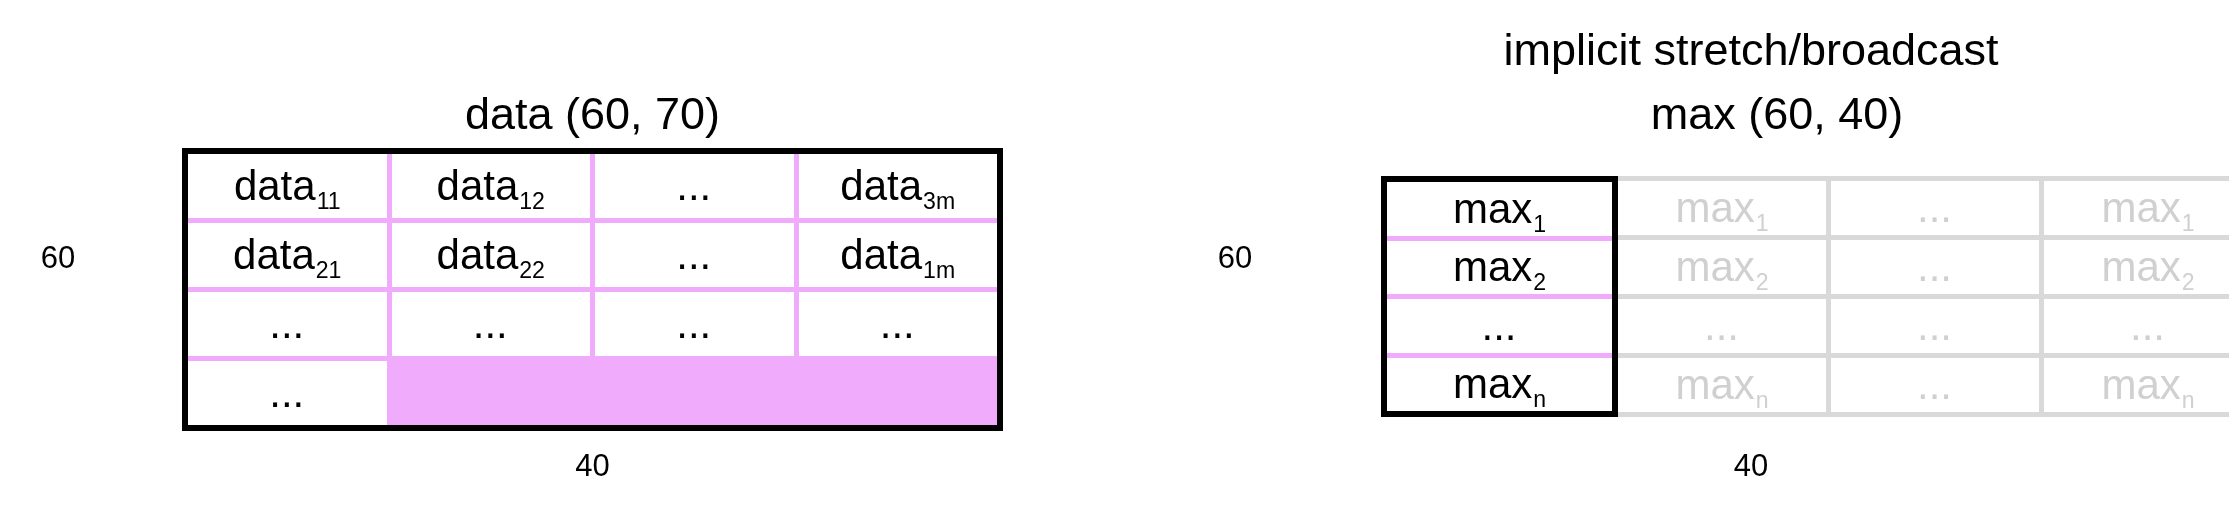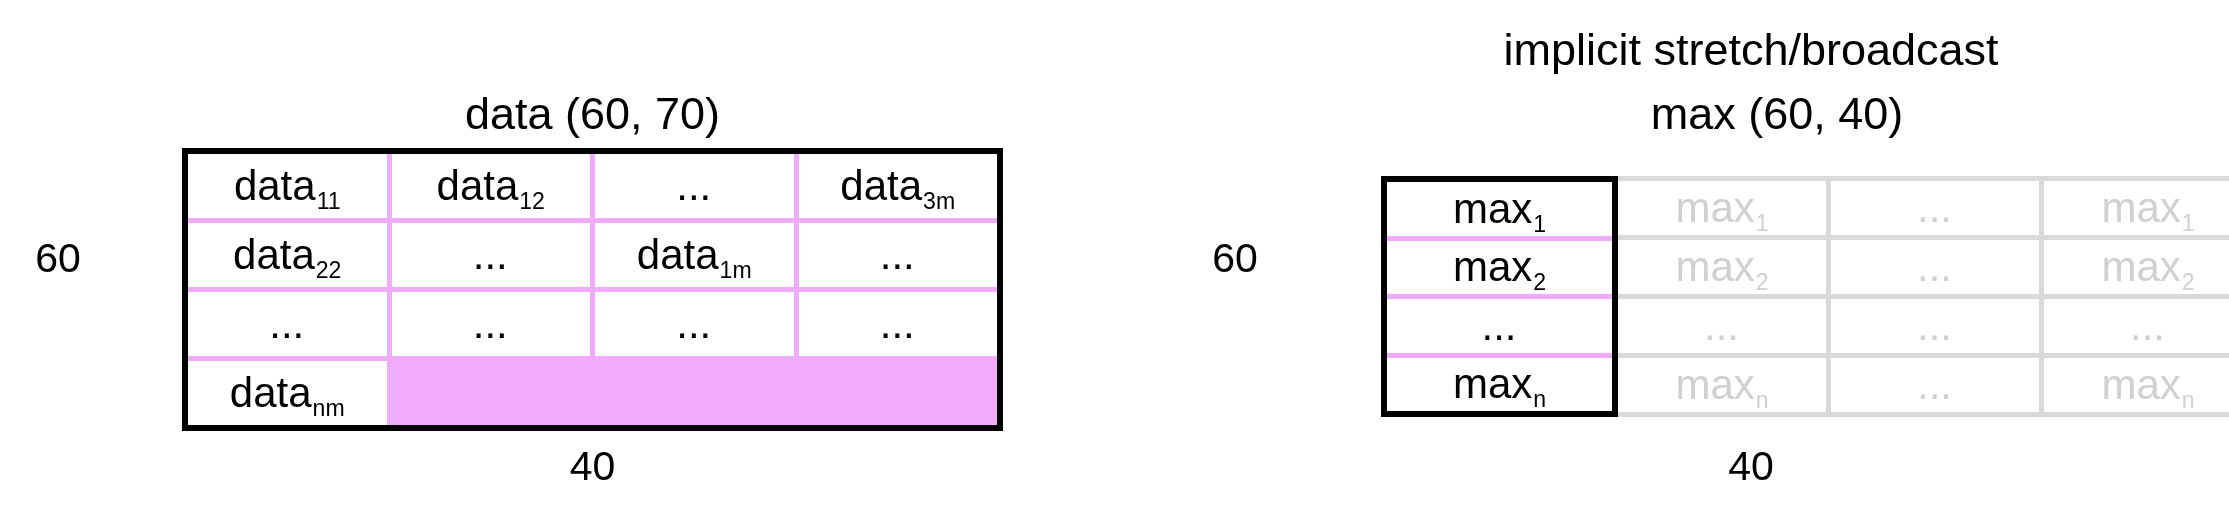--- a/index.html
+++ b/index.html
@@ -18,21 +18,21 @@
   }
   .abs { position: absolute; }
   .caption-line {
     font-size: 45px;
     line-height: 52px;
     text-align: center;
     color: #000000;
     white-space: nowrap;
   }
   .dim-label {
-    font-size: 41px;
+    font-size: 31px;
     line-height: 50px;
     text-align: center;
     color: #000000;
   }
   
   .grid-dark {
     box-sizing: border-box;
     background: #f0abfc;
     border: 6px solid #000000;
     display: grid;
@@ -89,20 +89,23 @@
         <span class="cell-text"><span>data</span><span class="sub">12</span></span>
       </div>
     <div class="cell">
         <span class="cell-text"><span>...</span><span class="sub"></span></span>
       </div>
     <div class="cell">
         <span class="cell-text"><span>data</span><span class="sub">3m</span></span>
       </div>
 
     <div class="cell">
+        <span class="cell-text"><span>data</span><span class="sub">21</span></span>
+      </div>
+    <div class="cell">
         <span class="cell-text"><span>data</span><span class="sub">22</span></span>
       </div>
     <div class="cell">
         <span class="cell-text"><span>...</span><span class="sub"></span></span>
       </div>
     <div class="cell">
         <span class="cell-text"><span>data</span><span class="sub">1m</span></span>
       </div>
 
     <div class="cell">
@@ -113,23 +116,20 @@
       </div>
     <div class="cell">
         <span class="cell-text"><span>...</span><span class="sub"></span></span>
       </div>
     <div class="cell">
         <span class="cell-text"><span>...</span><span class="sub"></span></span>
       </div>
 
     <div class="cell">
         <span class="cell-text"><span>...</span><span class="sub"></span></span>
-      </div>
-    <div class="cell">
-        <span class="cell-text"><span>data</span><span class="sub">nm</span></span>
       </div>
   </div>
 
   <div class="abs dim-label" style="left:182px; top:441px; width:821px;">40</div>
 
   <div class="abs caption-line" style="left:1313px; top:24px; width:876px;">implicit stretch/broadcast</div>
 
   <div class="abs caption-line" style="left:1339px; top:88px; width:876px;">max (60, 40)</div>
 
   <div class="abs dim-label" style="left:1195px; top:233px; width:80px;">60</div>

